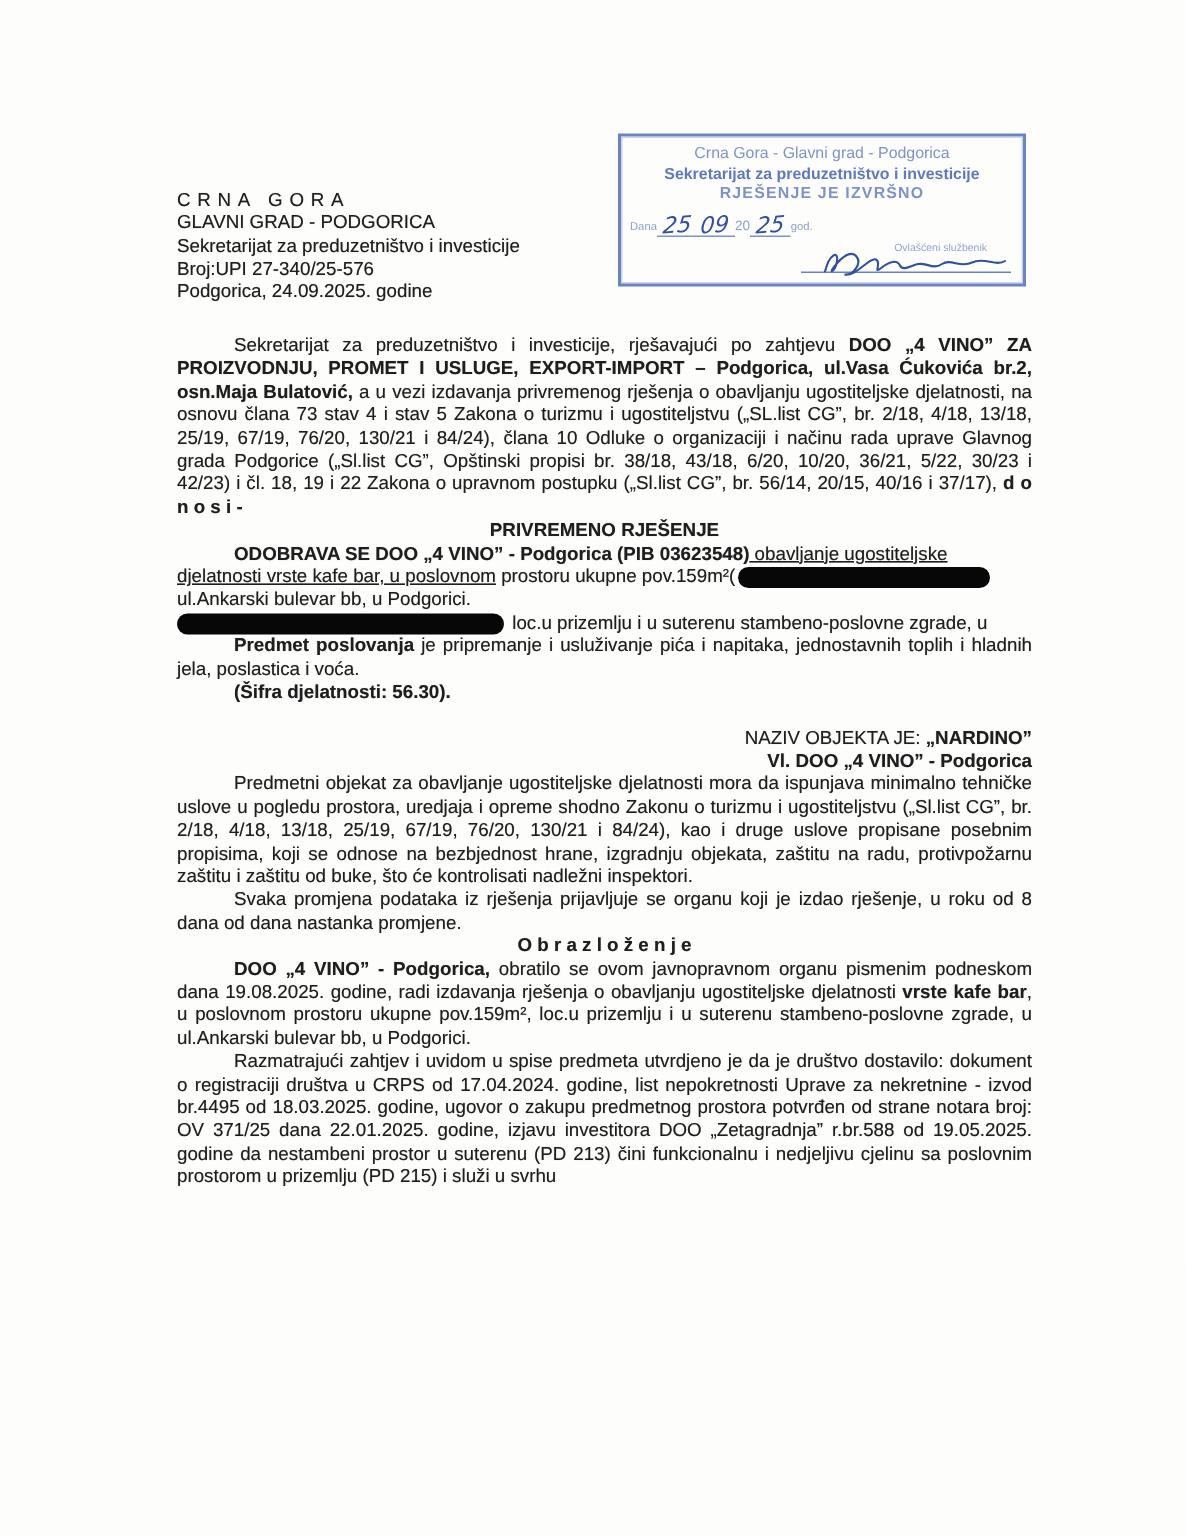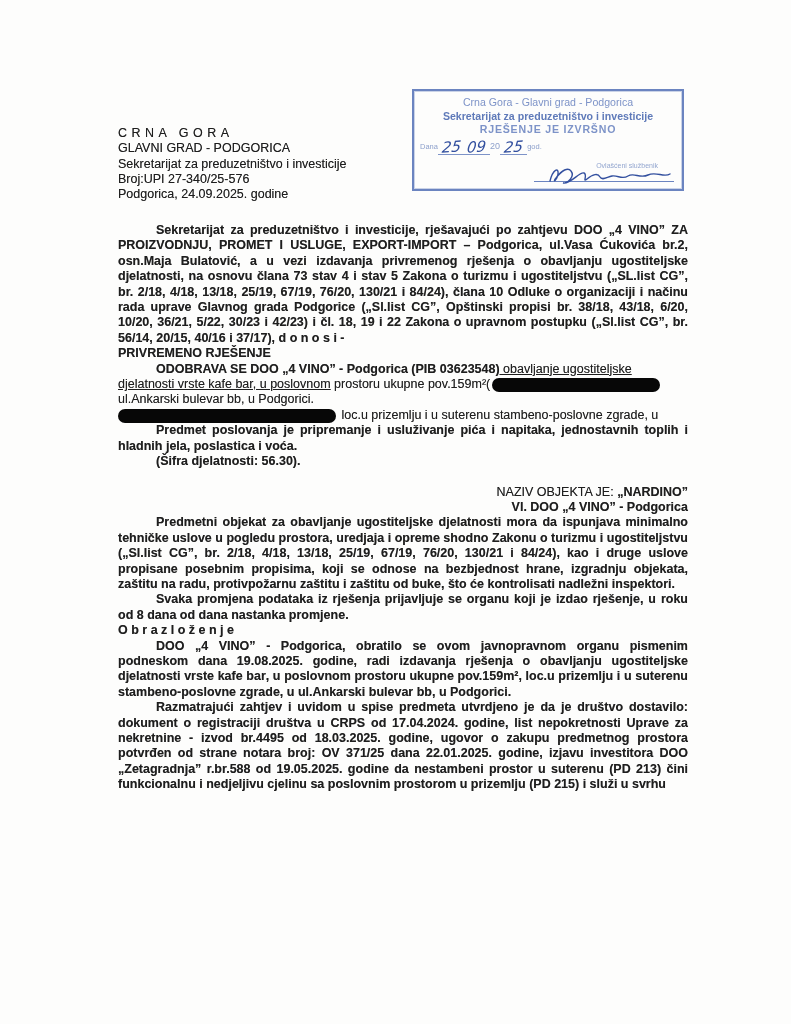--- a/index.html
+++ b/index.html
@@ -17,43 +17,43 @@
   
   .stamp{
     position:absolute;left:412px;top:89px;width:272px;height:102px;
     border:2px solid #6b84c0;box-shadow:inset 0 0 0 1px rgba(107,132,192,.35);
     color:#6b84c0;text-align:center;padding:5px 6px 4px;
     font-size:10.6px;line-height:13.5px;
   }
   .stamp .s1{color:#7d93c8;}
   .stamp .s2{font-weight:bold;color:#5f7ab9;}
   .stamp .s3{font-weight:bold;letter-spacing:.8px;color:#7d93c8;}
-  .s-date{display:flex;align-items:flex-start;text-align:left;margin-top:3px;height:18px;}
+  .s-date{display:flex;align-items:flex-end;text-align:left;margin-top:3px;height:18px;}
   .s-label{font-size:7.5px;color:#8ea1cc;}
   .s-print{font-size:9px;color:#8ea1cc;}
   .hand{
     font-family:"DejaVu Sans", sans-serif;font-style:italic;font-size:15px;
     color:#33509f;display:inline-block;transform:rotate(-4deg) skewX(-10deg);
     line-height:14px;
   }
   .hand-line{border-bottom:1px solid #7d93c8;display:inline-flex;align-items:flex-end;padding:0 4px;}
   .s-officer{font-size:7px;color:#93a6cf;text-align:right;margin:1px 18px 0 0;}
   .s-sign{position:absolute;right:8px;bottom:2px;}
   .s-sign-line{position:absolute;right:8px;bottom:7px;width:140px;border-bottom:1px solid #6b84c0;}
   
   .content{
     position:absolute;left:118px;top:223px;width:570px;
     font-size:12.5px;line-height:15.4px;text-align:justify;
     text-shadow:0 0 .5px rgba(30,30,30,.5);
   }
   .content p,.content div.line{margin:0;}
-  .ind{text-indent:38px;font-weight:bold;}
+  .ind{text-indent:38px;}
   .b{font-weight:bold;}
   .u{text-decoration:underline;margin-top:24px;}
-  .center{}
+  .center{text-align:center;}
   .gap{margin-top:15px;}
   .gap-lg{margin-top:17px;}
   .title{margin:13px 0 14px;}
   .odob{text-align:left;}
   .odob .l1{text-indent:38px;}
   .redact{
     display:inline-block;background:#070707;height:14px;border-radius:8px;
     vertical-align:text-bottom;margin-bottom:-1px;
   }
   .redact.r1{width:168px;margin-left:2px;}

